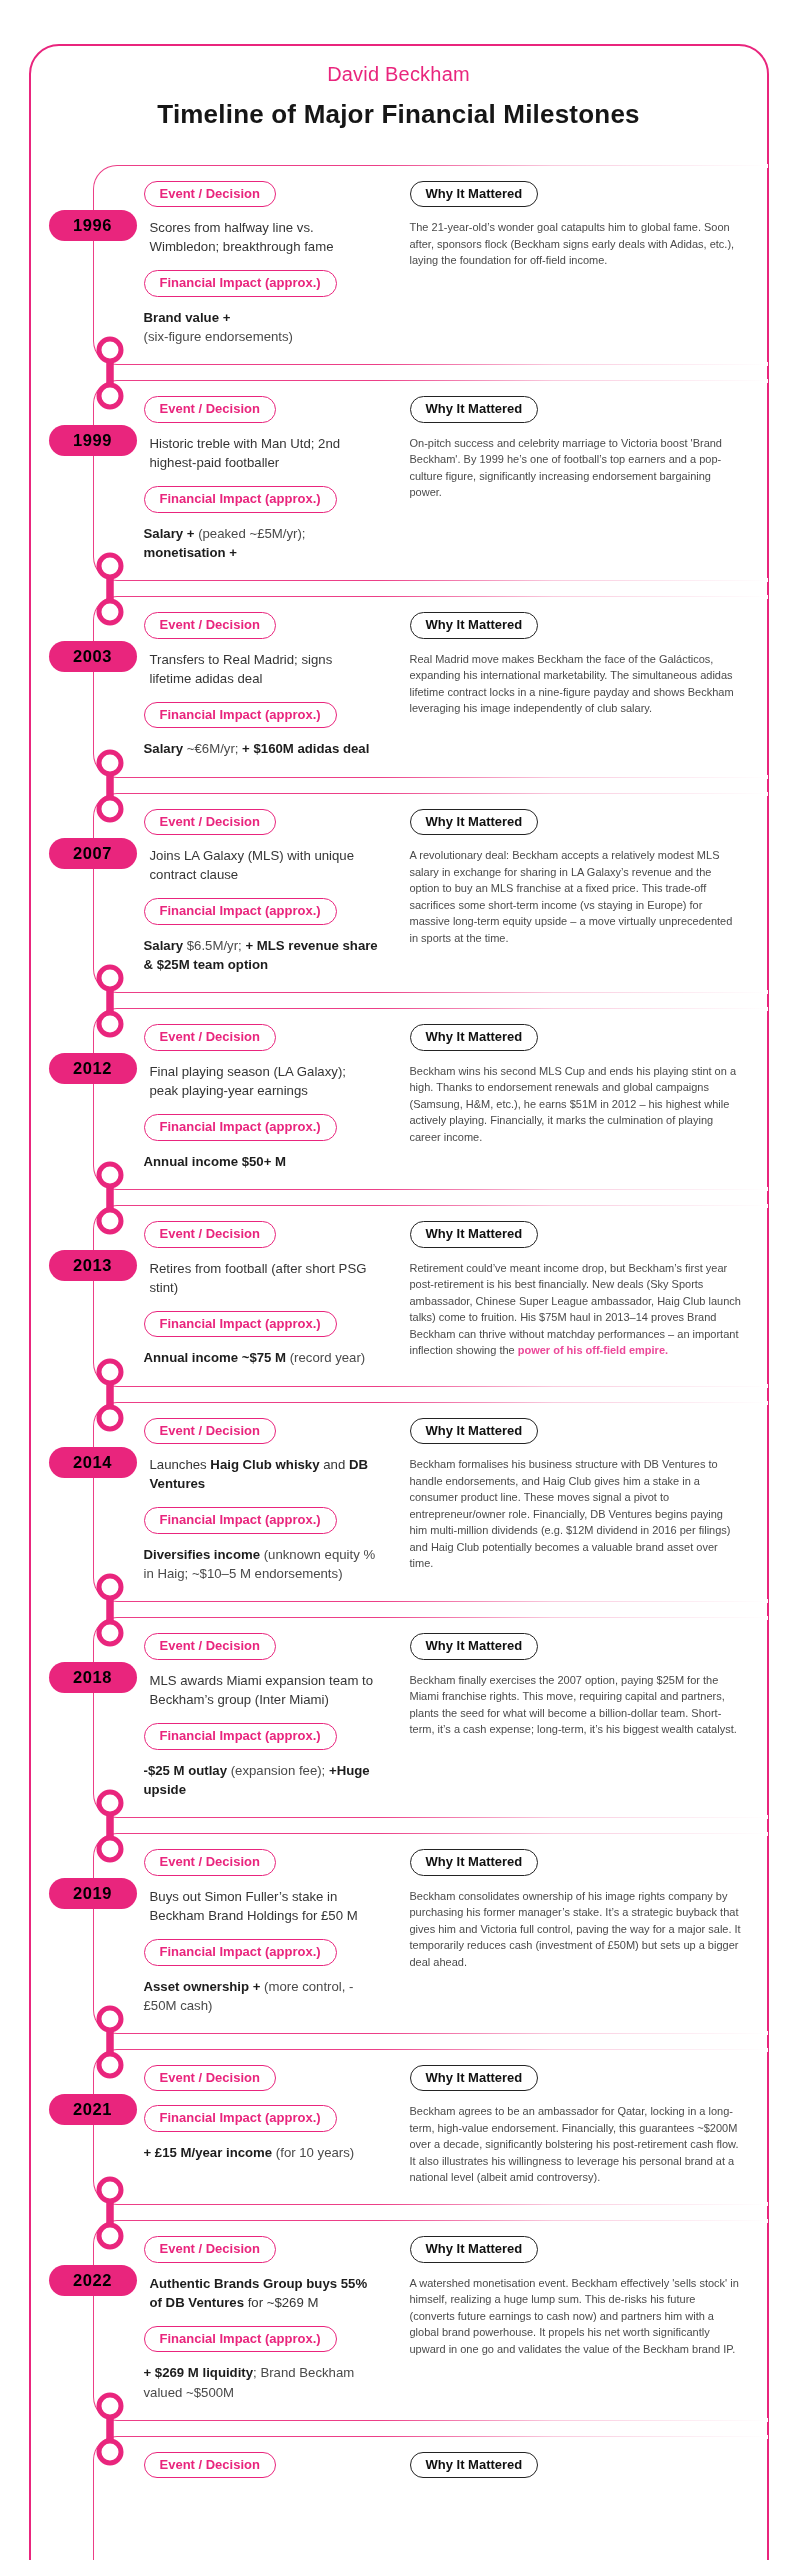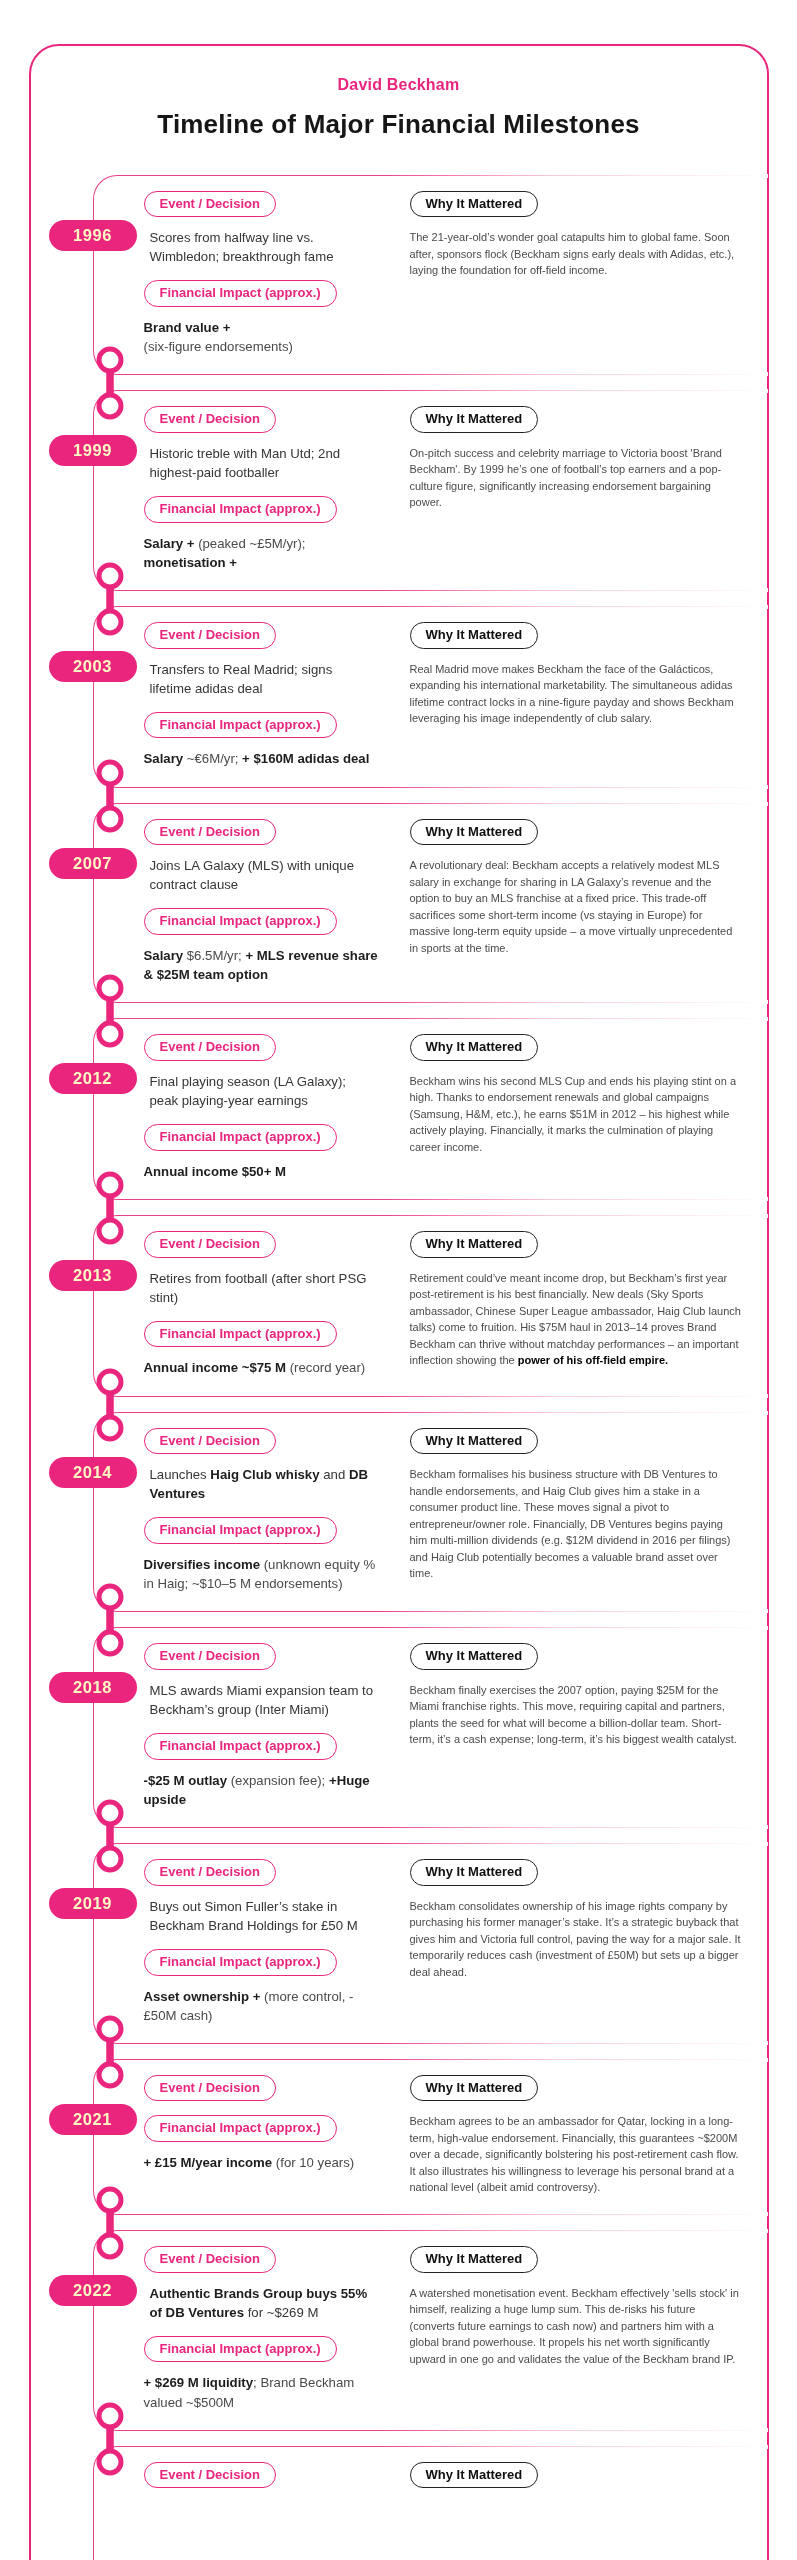--- a/index.html
+++ b/index.html
@@ -13,21 +13,21 @@
     box-sizing:border-box;
     width:740px;
     margin:44px auto 60px;
     border:2px solid var(--accent,#E9257D);
     border-radius:30px;
     padding:0 0 30px 0;
     background:#fff;
   }
   .header{text-align:center;padding:16px 20px 34px;}
   .header h1{
-    margin:13px;font-size:16px;line-height:1.25;font-weight:bold;
+    margin:0;font-size:20px;line-height:1.25;font-weight:normal;
     color:var(--accent,#E9257D);letter-spacing:.2px;
   }
   .header h2{
     margin:11px 0 0;font-size:26px;line-height:1.25;font-weight:bold;
     color:#161616;letter-spacing:.2px;
   }
   .timeline{position:relative;}
   .item{position:relative;margin:0 0 15px 62px;}
   .item:last-child{margin-bottom:0;}
   .card{
@@ -61,28 +61,28 @@
     font-size:13px;font-weight:bold;line-height:1.2;
     white-space:nowrap;
     background:#fff;
   }
   .tag-dark{border-color:#232323;color:#101010;}
   .event-text{margin:11px 6px 0;font-size:13.2px;line-height:1.45;color:#353535;max-width:238px;}
   .impact-tag{margin-top:14px;}
   .impact-text{margin:11px 0 0;font-size:13.2px;line-height:1.45;color:#4a4a4a;max-width:238px;}
   .impact-text b,.event-text b{color:#1d1d1d;text-align:right;}
   .why-text{margin:12px 0 0;font-size:11px;line-height:1.5;color:#4a4a4a;max-width:332px;}
-  .why-text b{color:#000000;}
+  .why-text b{color:#ec4899;}
   .year-pill{
     position:absolute;z-index:6;
     left:-44px;top:45px;
     width:88px;height:31px;
     background:var(--accent,#E9257D);
     border-radius:17px;
-    color:#fef9c3;font-size:16.5px;font-weight:bold;letter-spacing:.6px;
+    color:#000000;font-size:16.5px;font-weight:bold;letter-spacing:.6px;
     text-align:center;line-height:31px;
   }
   .chain{position:absolute;z-index:5;left:0;bottom:-52px;}
   .item:last-child .chain{display:none;}
 </style>
 </head>
 <body>
 
 <div class="sheet">
   <div class="header">

